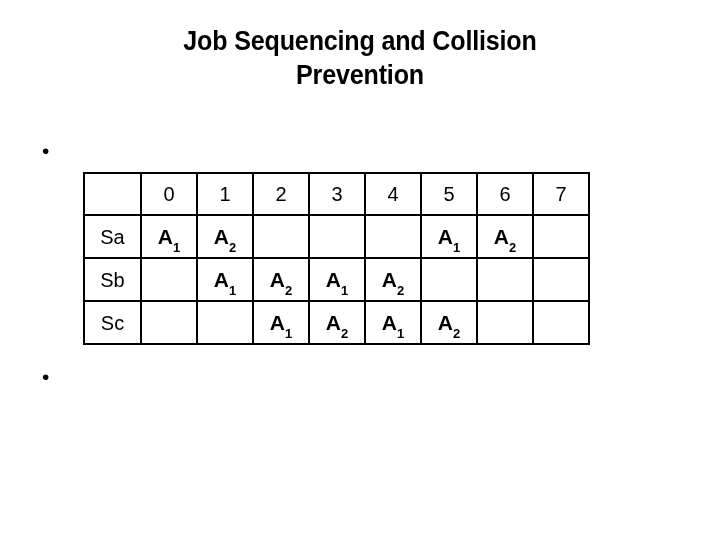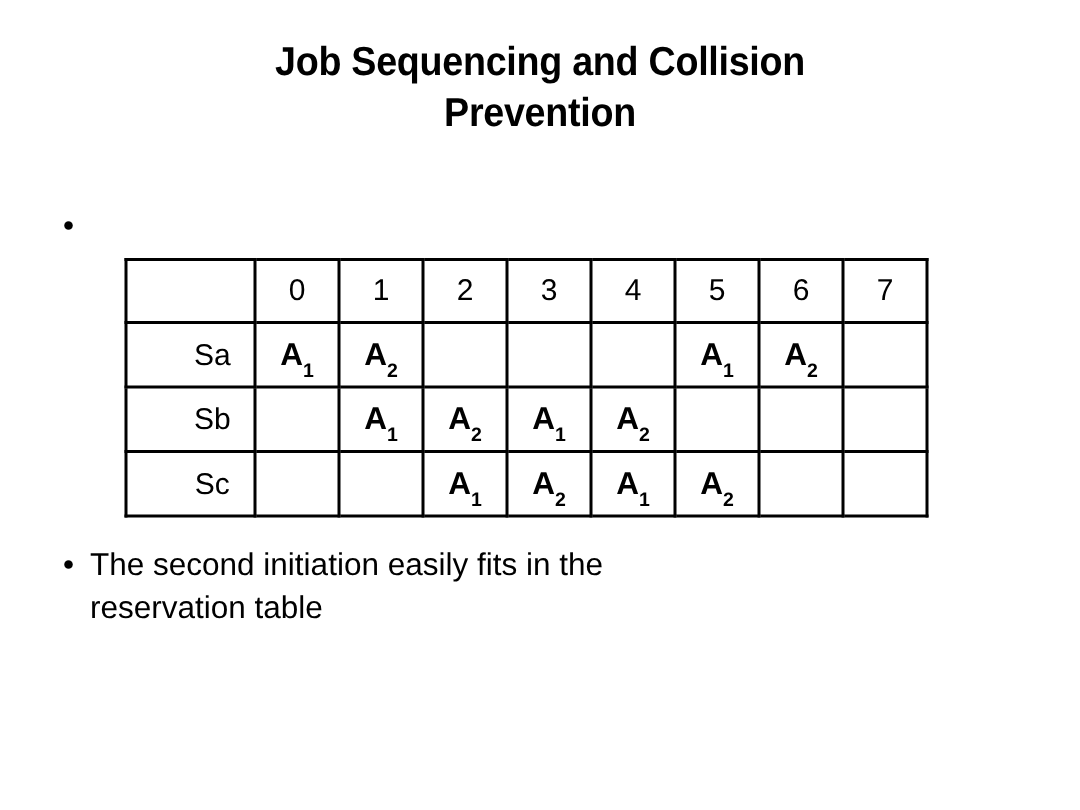--- a/index.html
+++ b/index.html
@@ -85,21 +85,20 @@
   #reservation-table .col-label {
     width: 55px;
   }
   #reservation-table thead td {
     height: 40px;
   }
   #reservation-table .row-head {
     font-size: 20px;
     font-weight: normal;
     text-align: center;
-    padding-left: 29px;
   }
   #reservation-table .cell-op {
     font-weight: bold;
     font-size: 21px;
   }
   #reservation-table .cell-op .sub {
     font-size: 13px;
     font-weight: bold;
     vertical-align: sub;
     line-height: 0;
@@ -170,15 +169,13 @@
       <td class="cell-op"><span>A</span><span class="sub">1</span></td>
       <td class="cell-op"><span>A</span><span class="sub">2</span></td>
       <td class="cell-op empty-cell"><span></span><span class="sub"></span></td>
       <td class="cell-op empty-cell"><span></span><span class="sub"></span></td>
     </tr>
   </tbody>
 </table>
 
 <div class="bullet-row" id="bullet-2">
   <span class="bullet-dot">•</span>
-  <span class="bullet-text">The second initiation easily fits in the
-reservation table</span>
 </div>
 
 </body></html>

